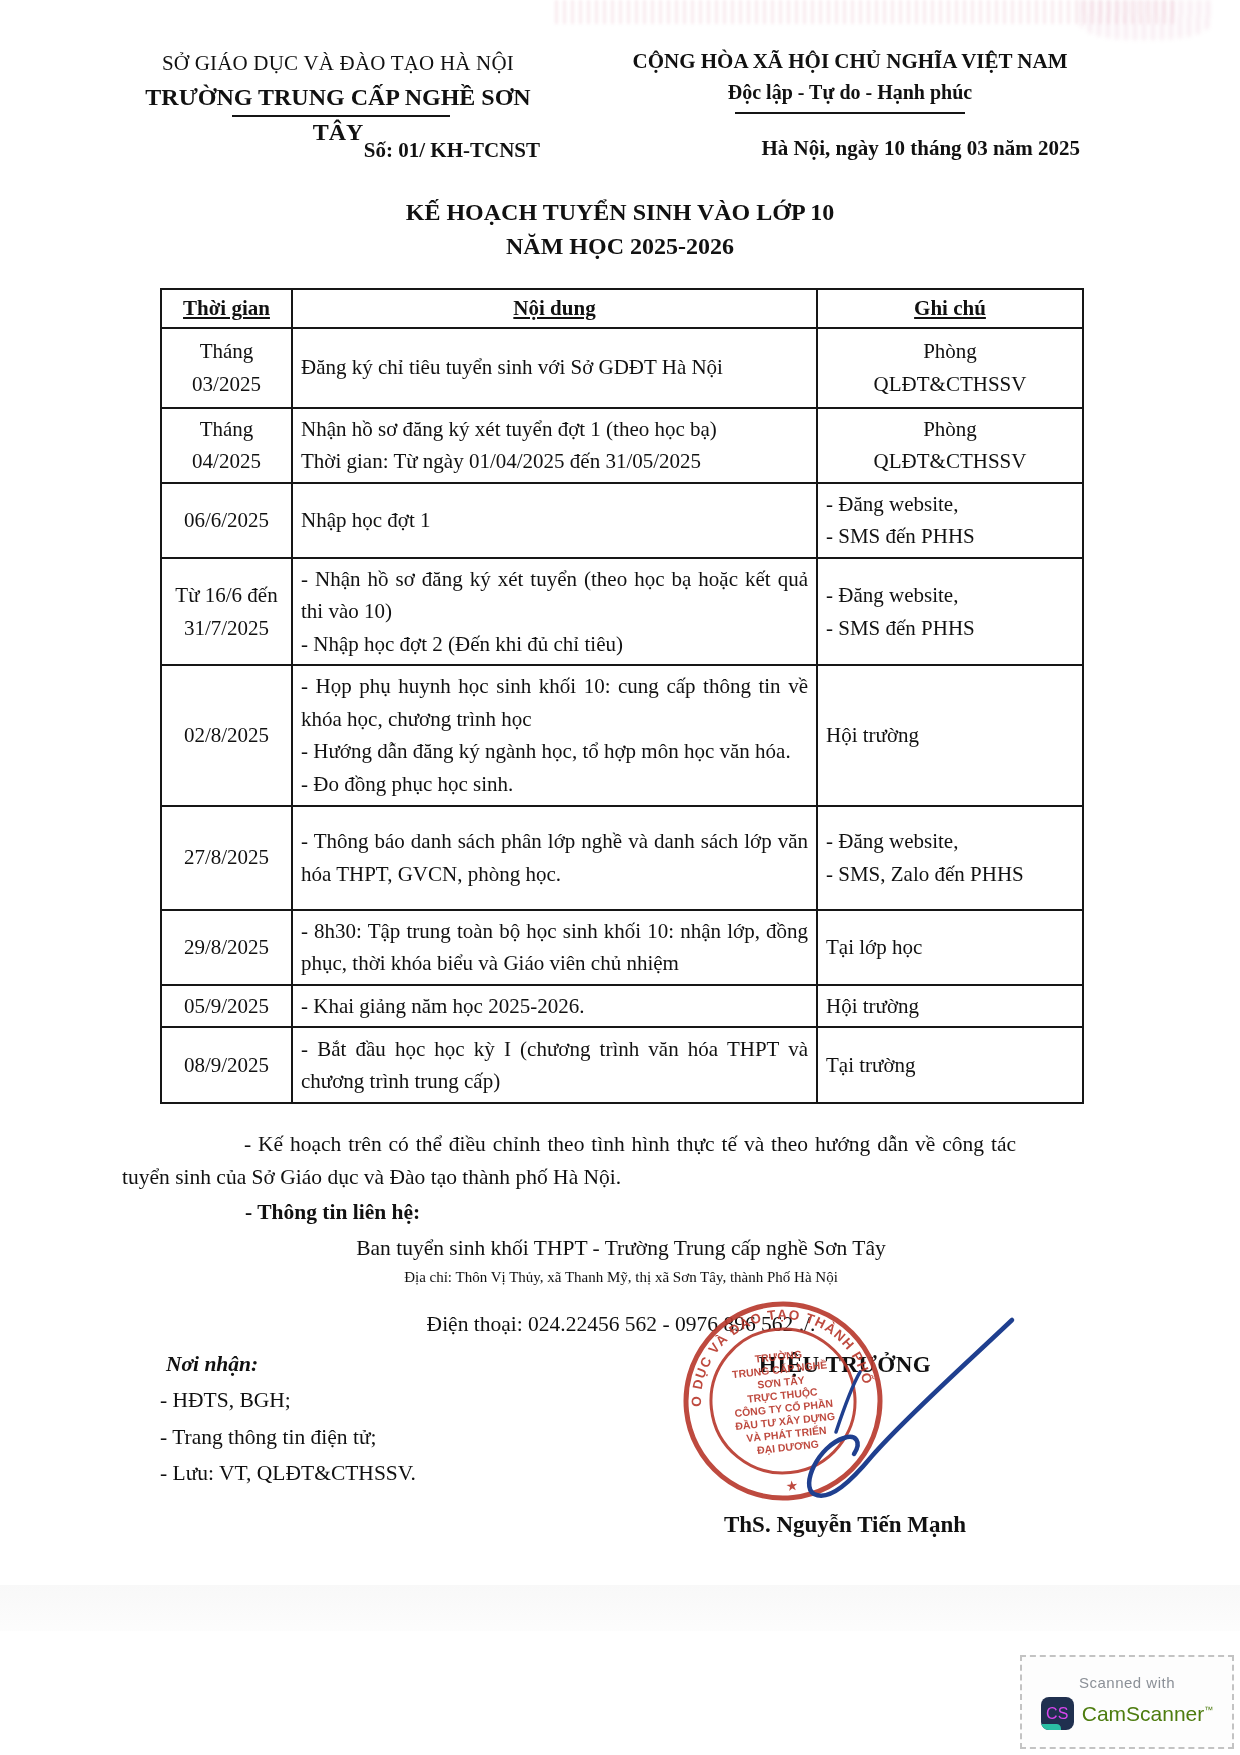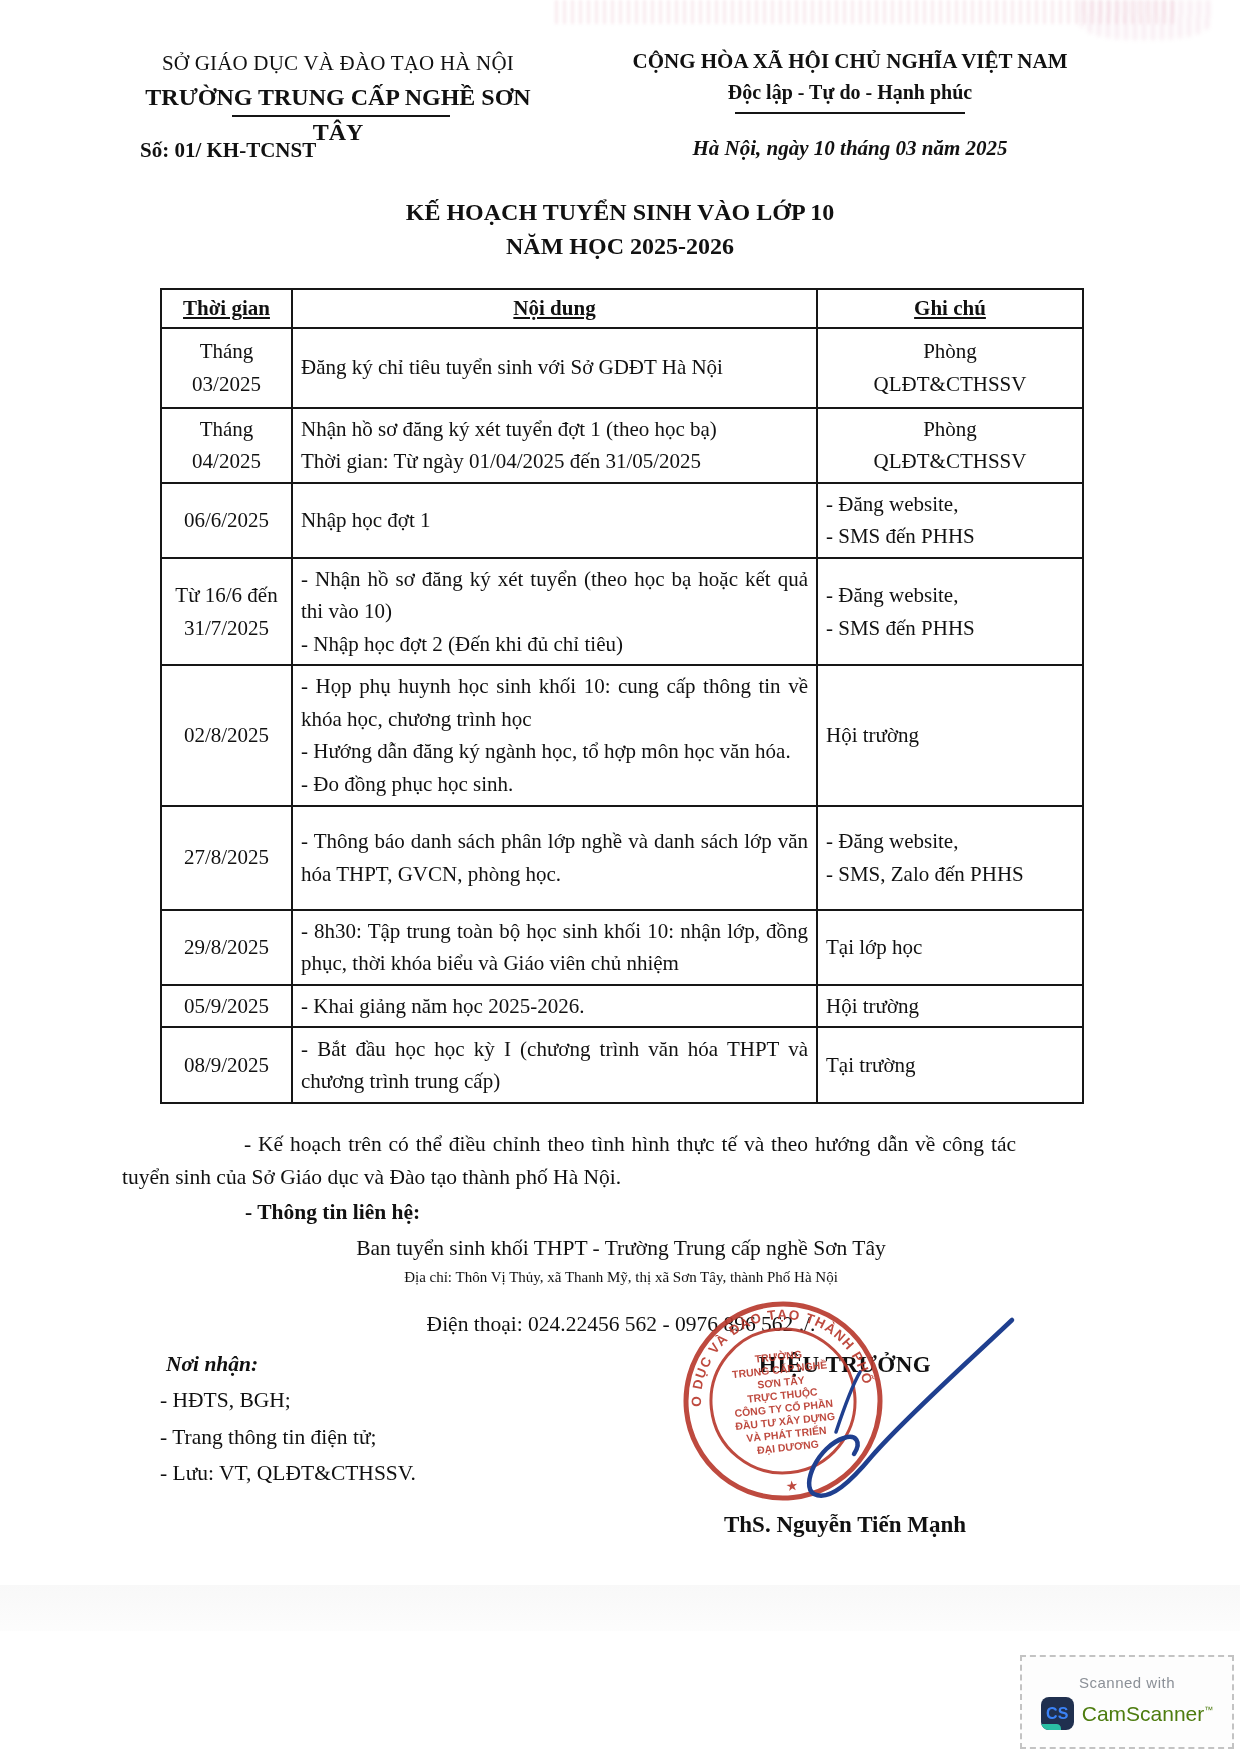--- a/index.html
+++ b/index.html
@@ -28,22 +28,22 @@
 
   
   .hdr-left{top:48px;left:128px;width:420px;text-align:center;line-height:1.45;}
   .hdr-left .l1{font-size:21px;letter-spacing:.2px;}
   .hdr-left .l2{font-size:24px;font-weight:bold;margin-top:2px;}
   .hdr-rule-left{top:115px;left:232px;width:218px;height:2px;background:#151515;}
   .hdr-right{top:46px;left:570px;width:560px;text-align:center;line-height:1.45;}
   .hdr-right .l1{font-size:21px;font-weight:bold;}
   .hdr-right .l2{font-size:20px;font-weight:bold;margin-top:2px;}
   .hdr-rule-right{top:112px;left:735px;width:230px;height:2px;background:#151515;}
-  .doc-number{top:138px;left:140px;width:400px;text-align:left;font-size:21px;font-weight:bold;}
-  .date-line{top:136px;left:620px;width:460px;text-align:center;font-size:21px;font-weight:bold;font-style:italic;}
+  .doc-number{top:138px;left:140px;width:400px;text-align:right;font-size:21px;font-weight:bold;}
+  .date-line{top:136px;left:620px;width:460px;text-align:right;font-size:21px;font-weight:bold;}
 
   
   .title{top:196px;left:0;width:100%;text-align:center;line-height:1.4;font-weight:bold;font-size:24px;}
 
   
   table.schedule{
     position:absolute;top:288px;left:160px;width:922px;
     border-collapse:collapse;table-layout:fixed;
     font-size:21px;
   }
@@ -90,21 +90,21 @@
     border:2px dashed #c3c3c3;background:#fdfdfd;box-sizing:border-box;
     font-family:"Liberation Sans","DejaVu Sans",sans-serif;
     display:flex;flex-direction:column;align-items:center;justify-content:center;gap:6px;
   }
   .cam-badge .scanned{color:#8b9097;font-size:15px;letter-spacing:.5px;}
   .cam-row{display:flex;align-items:center;gap:8px;}
   .cs-logo{
     width:33px;height:33px;border-radius:8px;overflow:hidden;position:relative;
     background:#20304f;display:flex;align-items:center;justify-content:center;
   }
-  .cs-logo span{color:#3b82f6;font-weight:bold;font-size:16px;line-height:1;}
+  .cs-logo span{color:#d946ef;font-weight:normal;font-size:16px;line-height:1;}
   .cs-logo::after{content:"";position:absolute;left:0;bottom:0;width:60%;height:6px;background:#2bbfa4;border-radius:0 6px 0 8px;}
   .cam-name{color:#4d7c0f;font-weight:normal;font-size:21px;}
   .cam-name sup{font-size:9px;}
 </style>
 </head>
 <body>
 
 <div class="page">
 
   <div class="artifact-top abs"></div>

